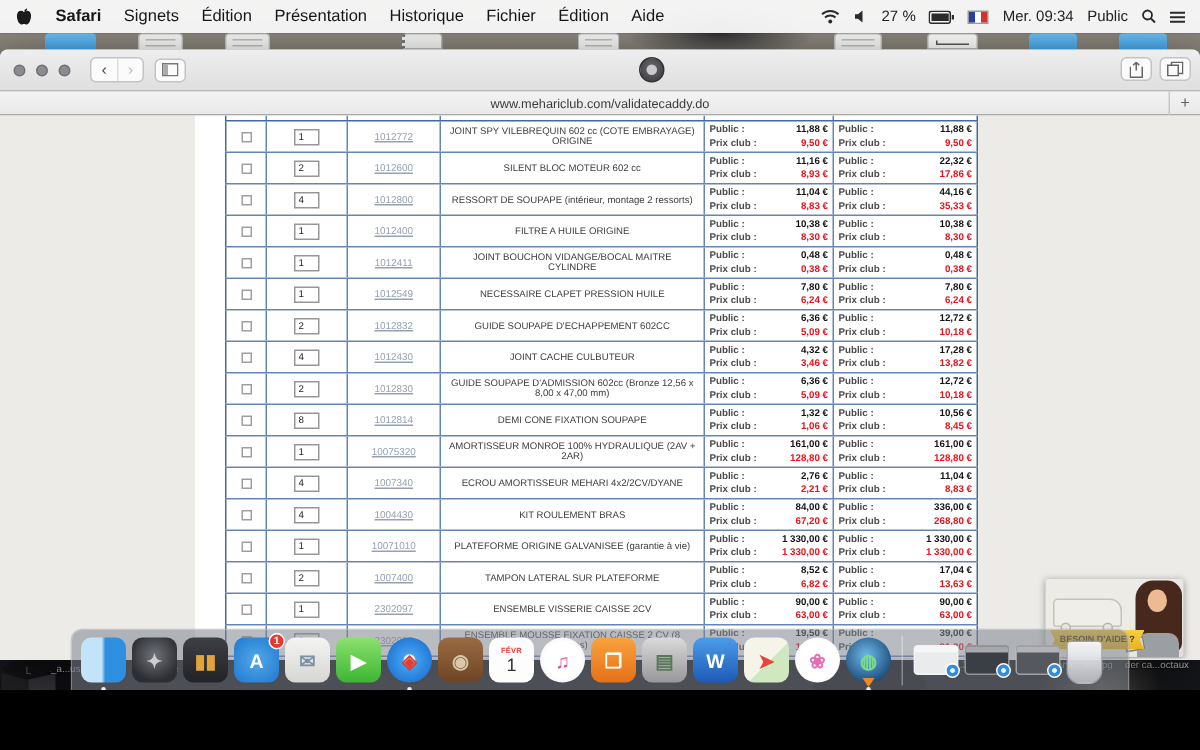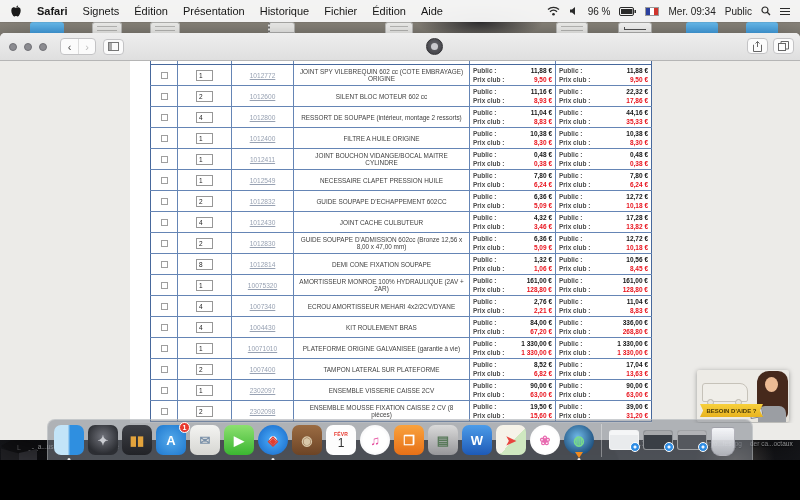--- a/index.html
+++ b/index.html
@@ -167,21 +167,21 @@
             <path d="M1 3.5A8 8 0 0 1 12 3.5" fill="none" stroke="#2a2a2a" stroke-width="1.3"></path>
             <path d="M3 5.7A5 5 0 0 1 10 5.7" fill="none" stroke="#2a2a2a" stroke-width="1.3"></path>
             <circle cx="6.5" cy="8.3" r="1.3" fill="#2a2a2a"></circle>
           </svg>
       </span>
       <span style="display:flex;">
         <svg width="10" height="10" viewBox="0 0 10 10">
             <path d="M1 3.5H3L6 1V9L3 6.5H1Z" fill="#2a2a2a"></path>
           </svg>
       </span>
-      <span>96 %</span>
+      <span>27 %</span>
       <span style="display:flex;">
         <svg width="17" height="9" viewBox="0 0 17 9">
             <rect x="0.5" y="0.5" width="14" height="8" rx="1.5" fill="none" stroke="#2a2a2a"></rect>
             <rect x="2" y="2" width="11.5" height="5" fill="#2a2a2a"></rect>
             <rect x="15.5" y="3" width="1.5" height="3" fill="#2a2a2a"></rect>
           </svg>
       </span>
       <span class="flag">
         <div id="flag-b" style="background: rgb(42, 63, 158);"></div>
           <div id="flag-w" style="background: rgb(255, 255, 255);"></div>
@@ -229,20 +229,24 @@
             </svg>
         </span>
         <span class="toolbtn">
           <svg width="11" height="10" viewBox="0 0 11 10">
               <rect x="0.5" y="2.5" width="7" height="7" fill="none" stroke="#666"></rect>
               <path d="M3 2.5V0.5H10.5V8H8" fill="none" stroke="#666"></path>
             </svg>
         </span>
       </span>
     </div>
+    <div class="tabbar">
+      <span>www.mehariclub.com/validatecaddy.do</span>
+      <span class="newtab">+</span>
+    </div>
     <div class="content">
       <div class="panel"></div>
       <div class="cart">
         <div class="crow sliver">
           <div></div>
             <div></div>
             <div></div>
             <div></div>
             <div></div>
             <div></div>

